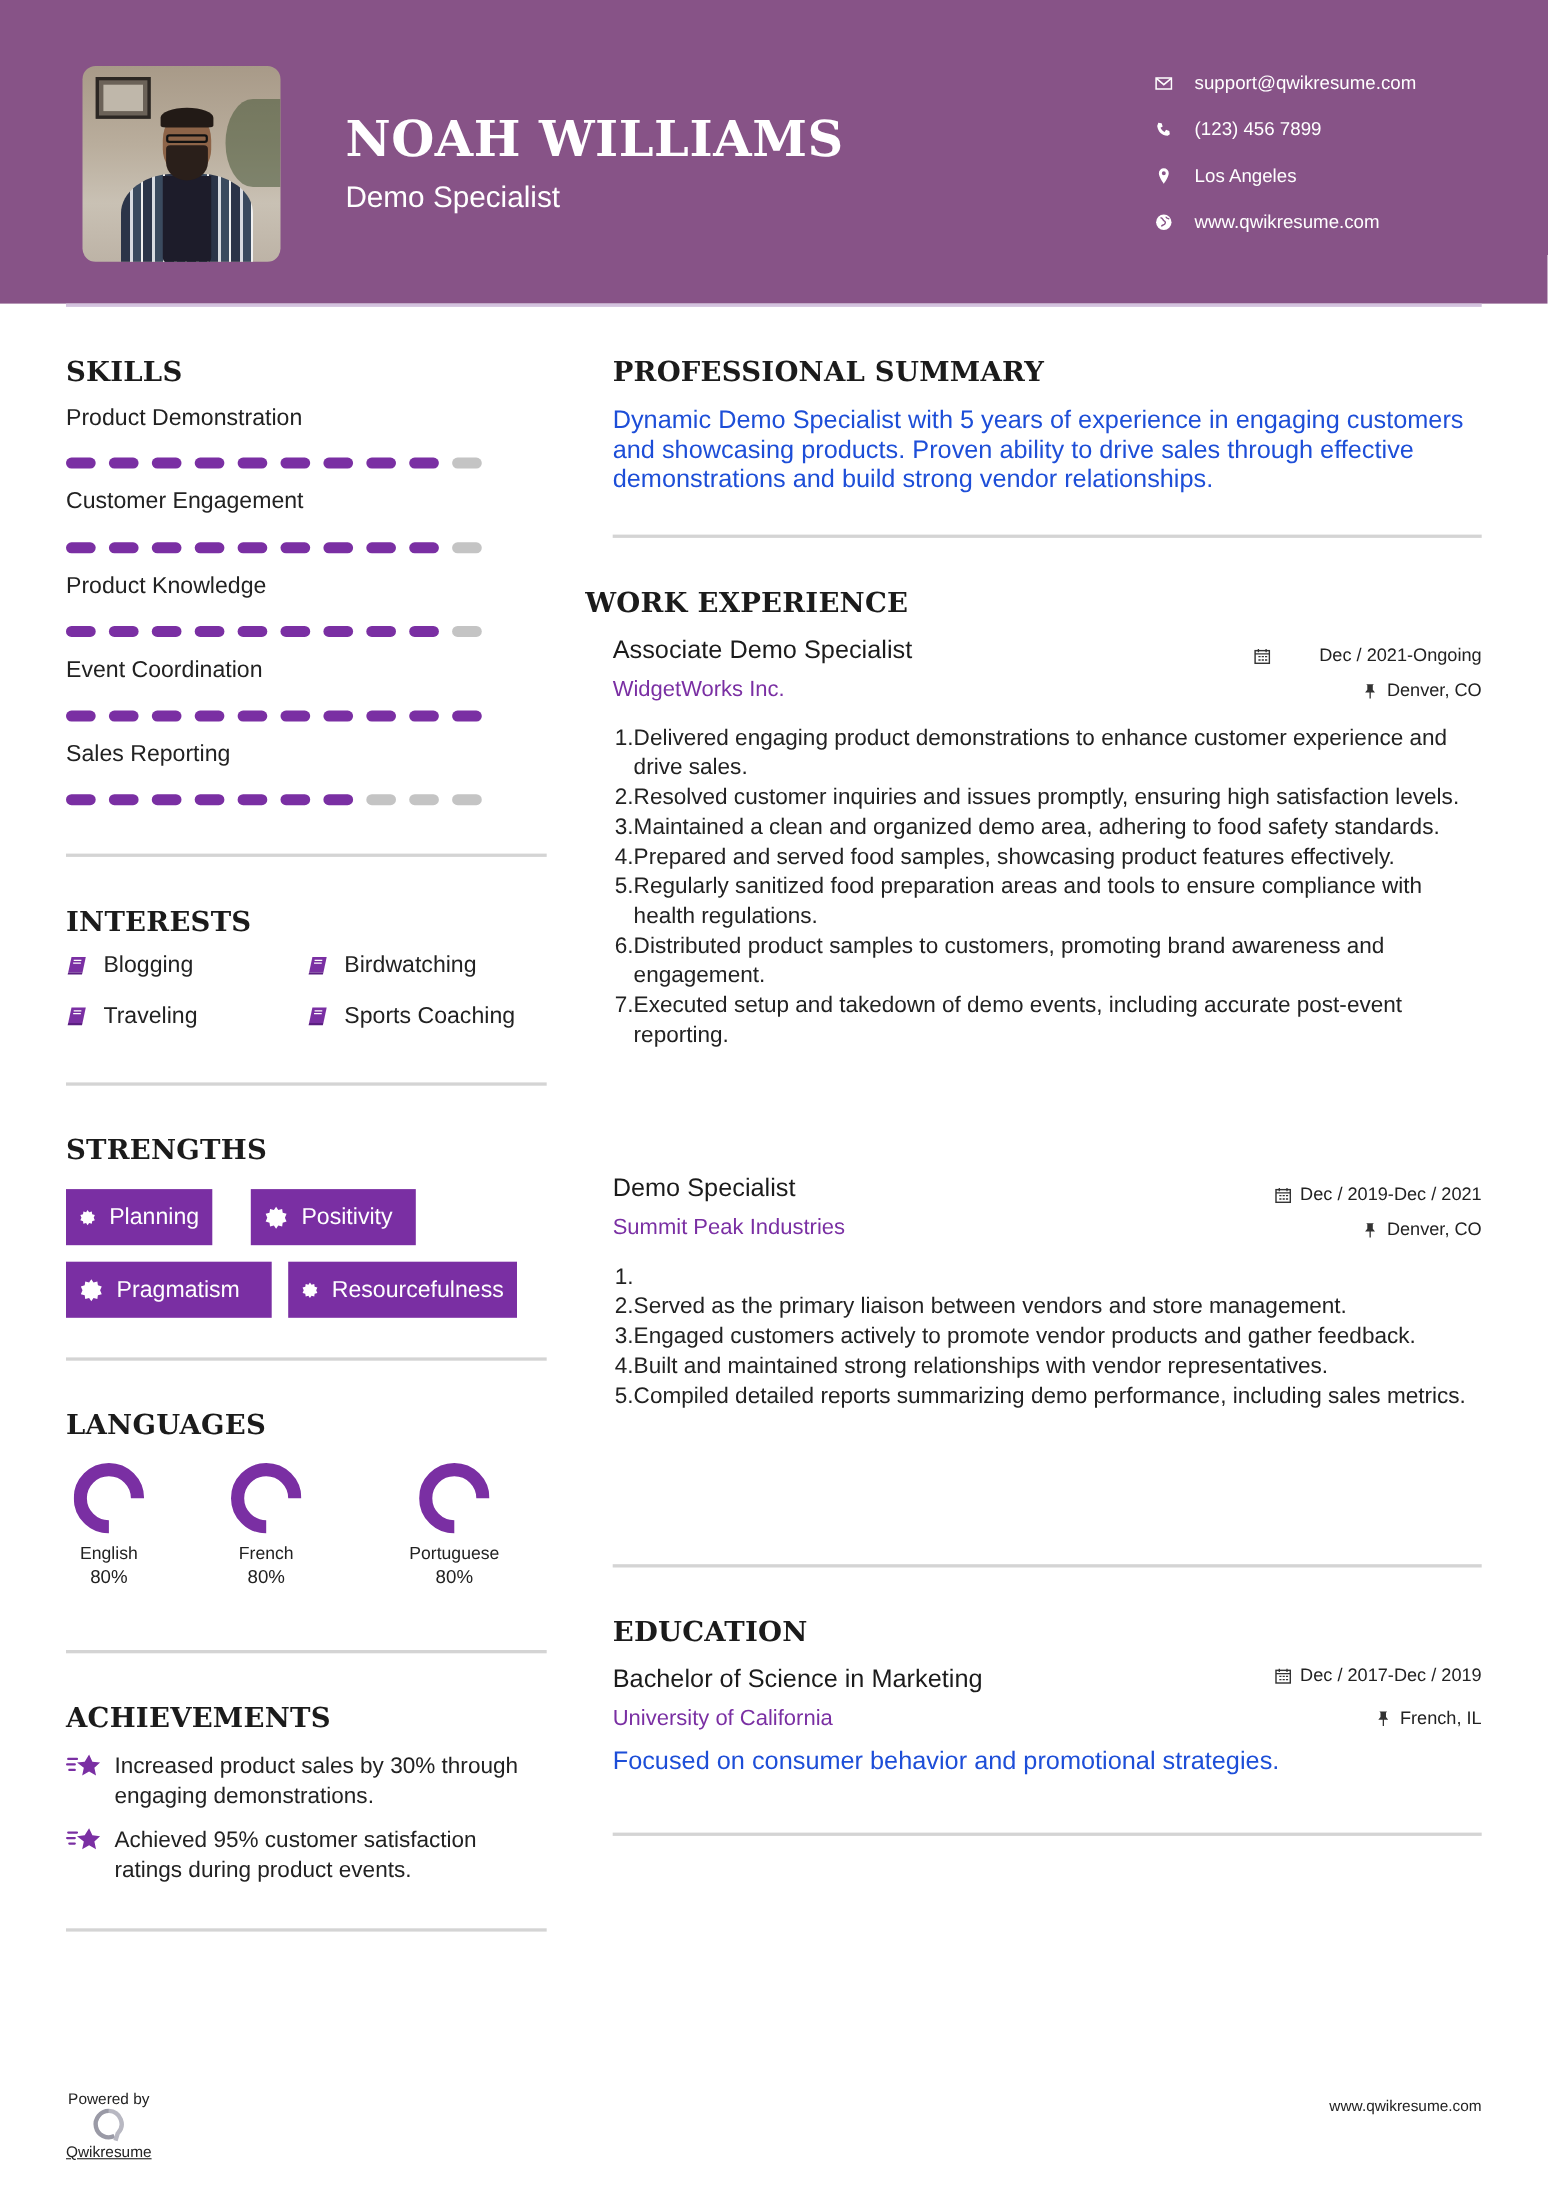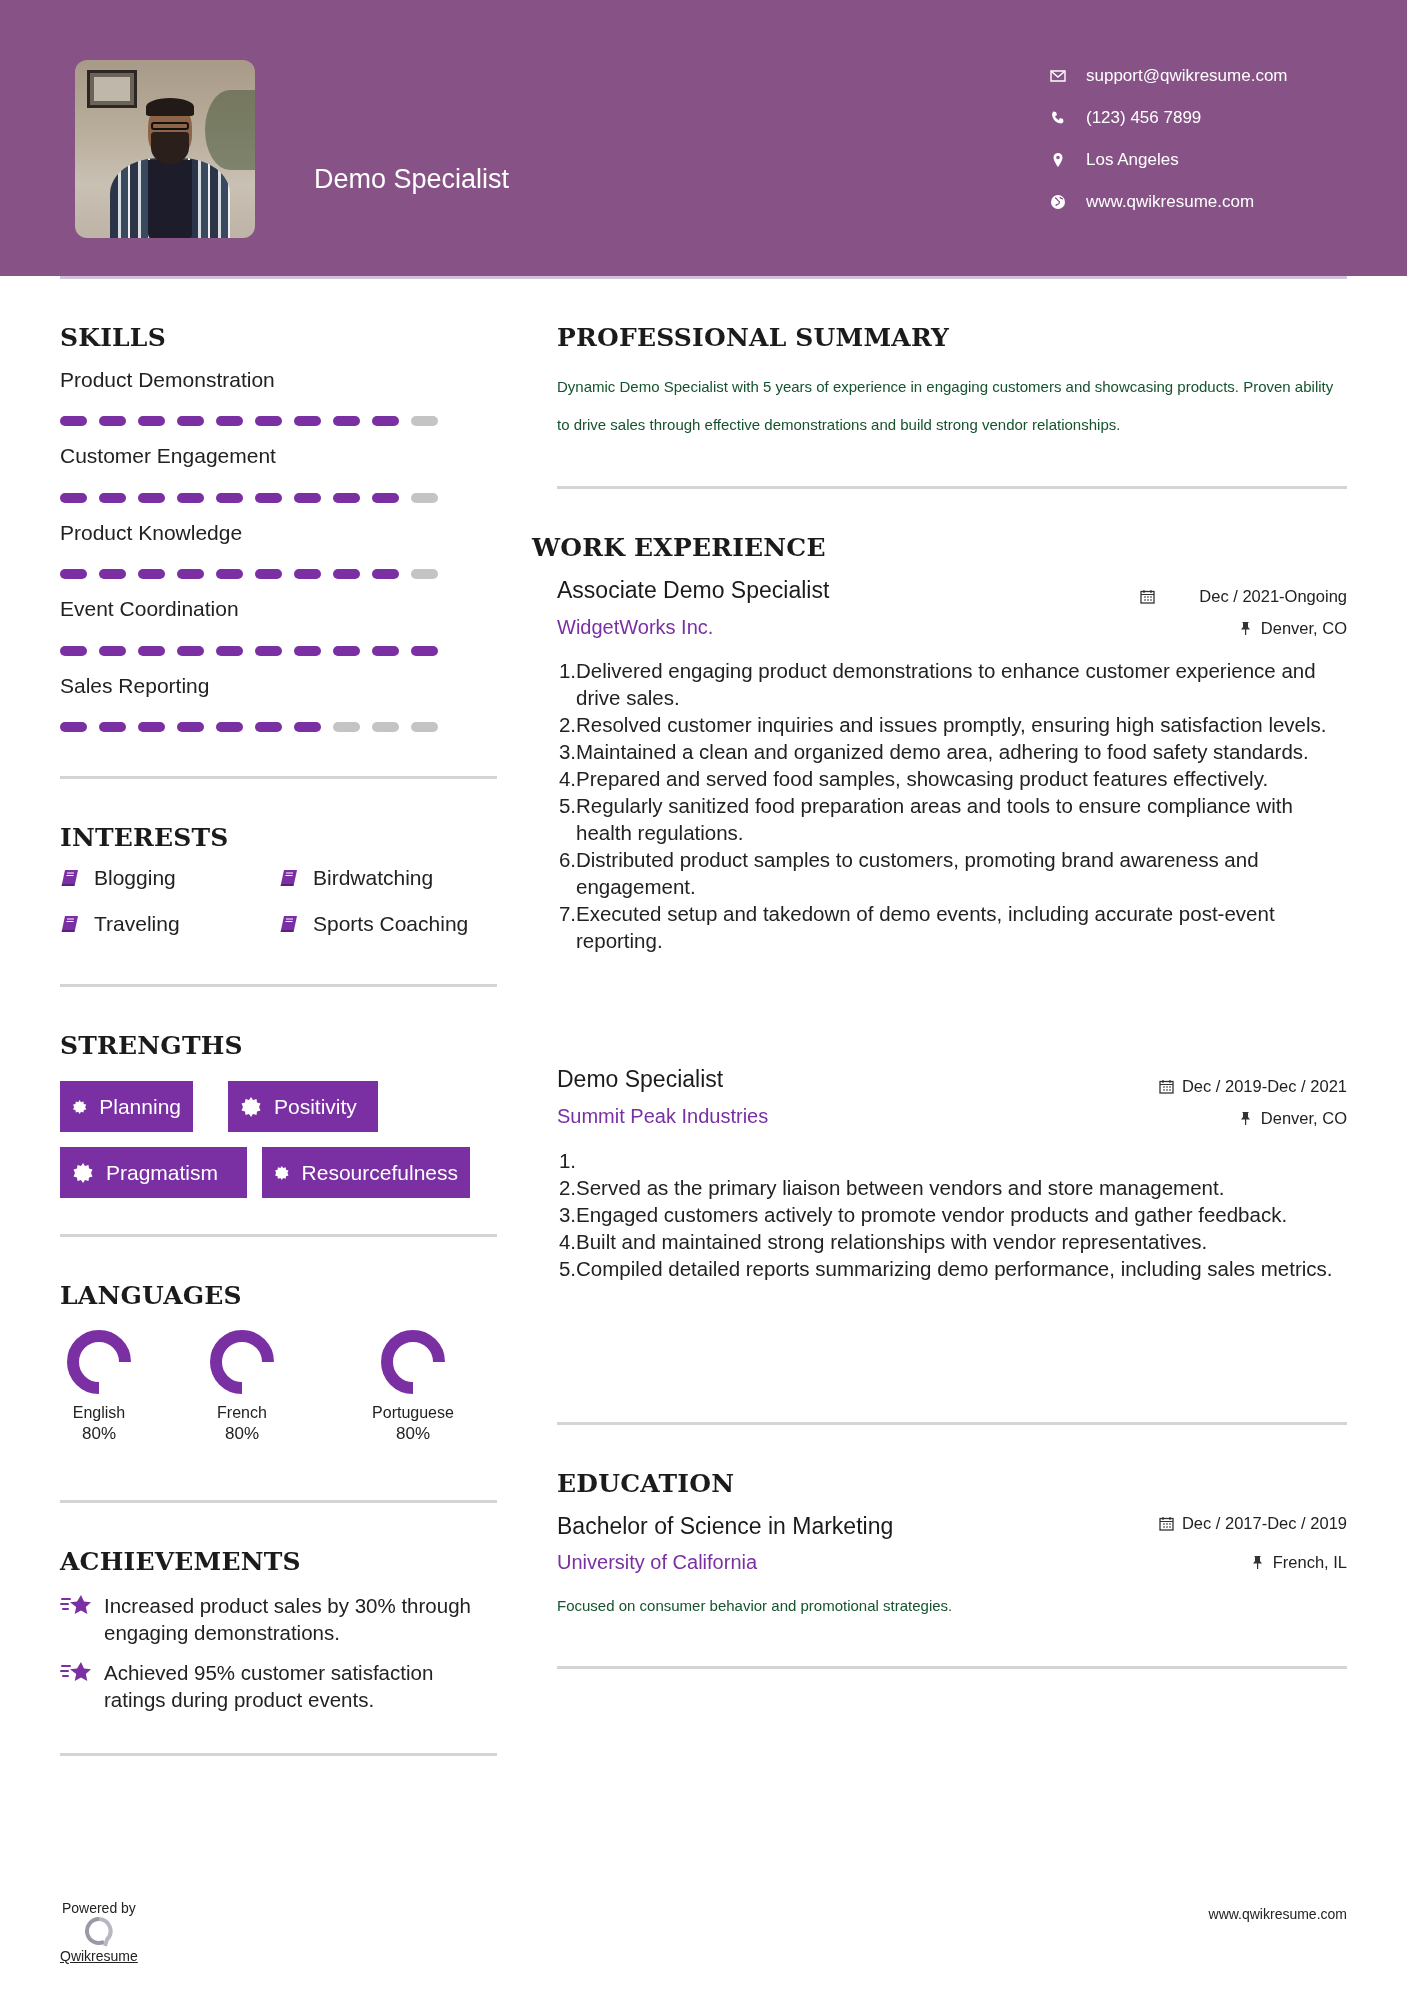--- a/index.html
+++ b/index.html
@@ -47,21 +47,21 @@
   .strength svg { width: 22px; height: 22px; margin-right: 12px; }
 
   .lang { position: absolute; text-align: center; font-family: "Liberation Sans", sans-serif; color: #222; }
   .lang svg { display: block; margin: 0 auto; }
   .lang .lname { font-size: 16px; margin-top: 10px; }
   .lang .lpct { font-size: 17px; margin-top: 2px; }
 
   .ach { position: absolute; left: 60px; width: 440px; display: flex; font-family: "Liberation Sans", sans-serif; font-size: 20.5px; line-height: 27px; color: #222; }
   .ach svg { flex: 0 0 34px; width: 34px; height: 28px; margin-right: 10px; margin-top: 0px; }
 
-  .para { position: absolute; left: 557px; width: 790px; font-family: "Liberation Sans", sans-serif; font-size: 15px; line-height: 38px; color: #14532d; }
+  .para { position: absolute; left: 557px; width: 790px; font-family: "Liberation Sans", sans-serif; font-size: 23px; line-height: 27px; color: #1d4ed8; }
 
   .job-title { position: absolute; left: 557px; font-family: "Liberation Sans", sans-serif; font-size: 23px; color: #1b1b1b; }
   .job-company { position: absolute; left: 557px; font-family: "Liberation Sans", sans-serif; font-size: 20px; color: #7a2fa3; }
   .job-meta { position: absolute; right: 60px; display: flex; align-items: center; font-family: "Liberation Sans", sans-serif; font-size: 16.5px; color: #222; }
   .job-meta svg { width: 15px; height: 15px; margin-right: 8px; }
 
   .bullets { position: absolute; left: 557px; width: 790px; list-style: none; font-family: "Liberation Sans", sans-serif; font-size: 20.5px; line-height: 27px; color: #222; }
   .bullets li { display: flex; }
   .bullets .num { flex: 0 0 19px; text-align: right; margin-right: 0px; }
   .bullets .txt { padding-left: 0; }
@@ -78,20 +78,21 @@
   <div class="photo">
     <div class="frame"></div>
     <div class="plant"></div>
     <div class="body"></div>
     <div class="shirt"></div>
     <div class="head"></div>
     <div class="hair"></div>
     <div class="beard"></div>
     <div class="glasses"></div>
   </div>
+  <div class="name">NOAH WILLIAMS</div>
   <div class="title">Demo Specialist</div>
 
   <div class="contacts">
     <div class="contact">
       <span class="ic">
         <svg viewBox="0 0 16 16">
             <path d="M1 3h14v10H1z" fill="none" stroke="#fff" stroke-width="1.4"></path>
             <path d="M1.5 3.5L8 9l6.5-5.5" fill="none" stroke="#fff" stroke-width="1.4"></path>
           </svg>
       </span>

